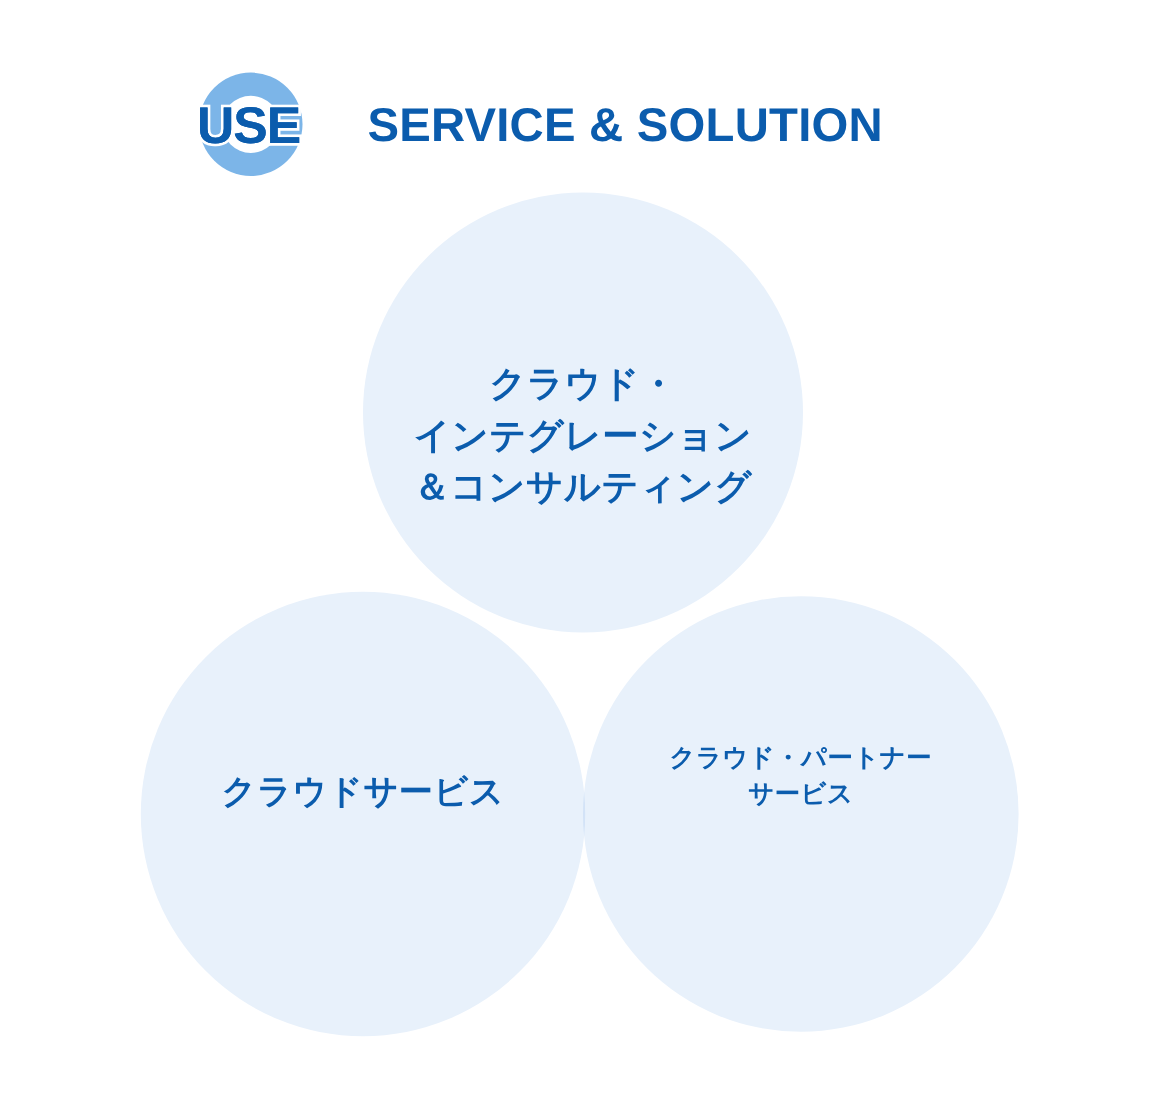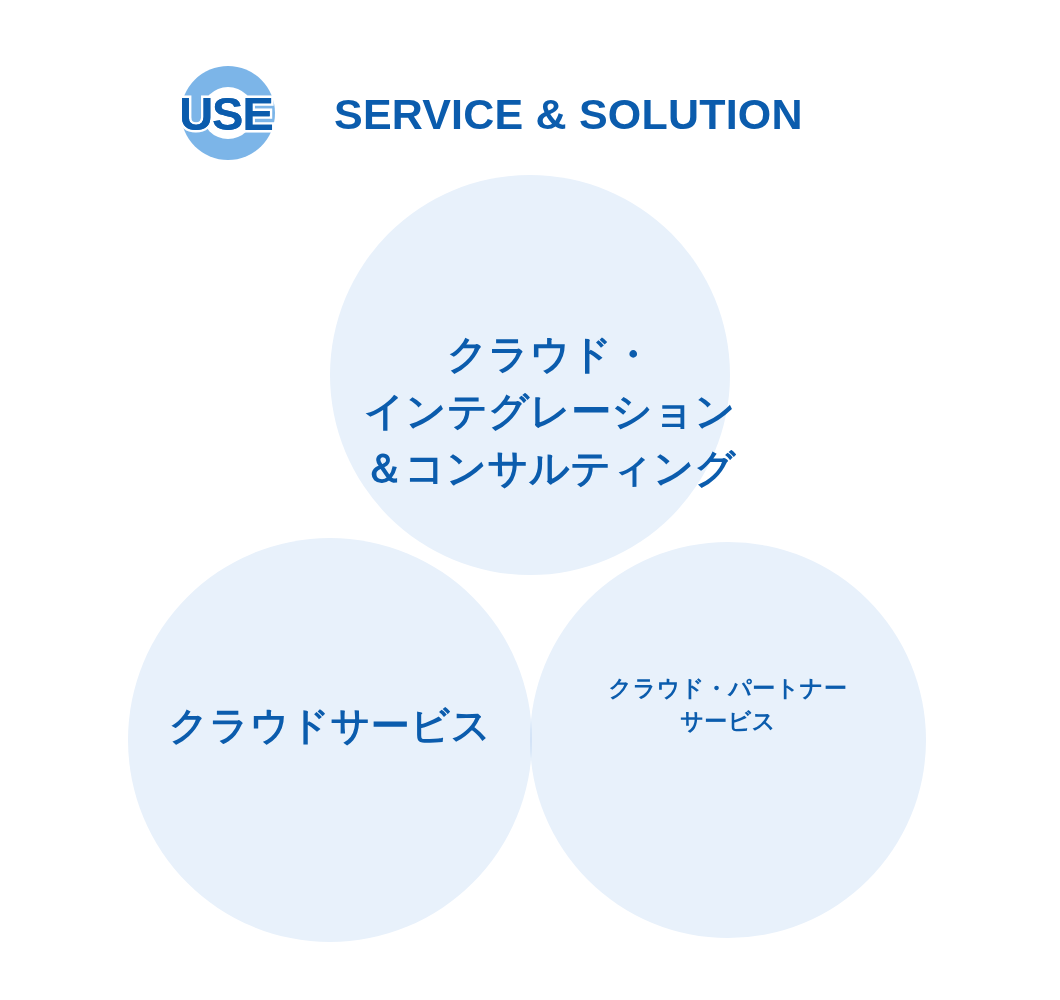--- a/index.html
+++ b/index.html
@@ -67,30 +67,30 @@
     position: absolute;
     color: #0b5cad;
     font-weight: bold;
     text-align: center;
     line-height: 1.42;
     white-space: pre;
     letter-spacing: 0.5px;
   }
 
   .label-top {
-    left: 350px;
+    left: 330px;
     top: 326px;
     width: 400px;
-    font-size: 40px;
+    font-size: 33px;
   }
   .label-left {
     left: 150px;
     top: 698px;
     width: 360px;
-    font-size: 39px;
+    font-size: 31px;
   }
   .label-right {
     left: 520px;
     top: 672px;
     width: 416px;
     font-size: 23px;
   }
 </style>
 </head>
 <body>

